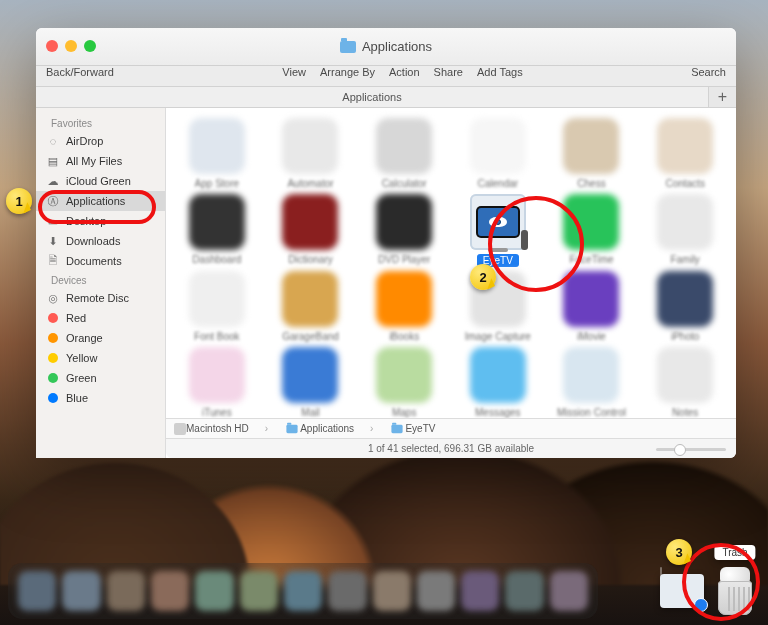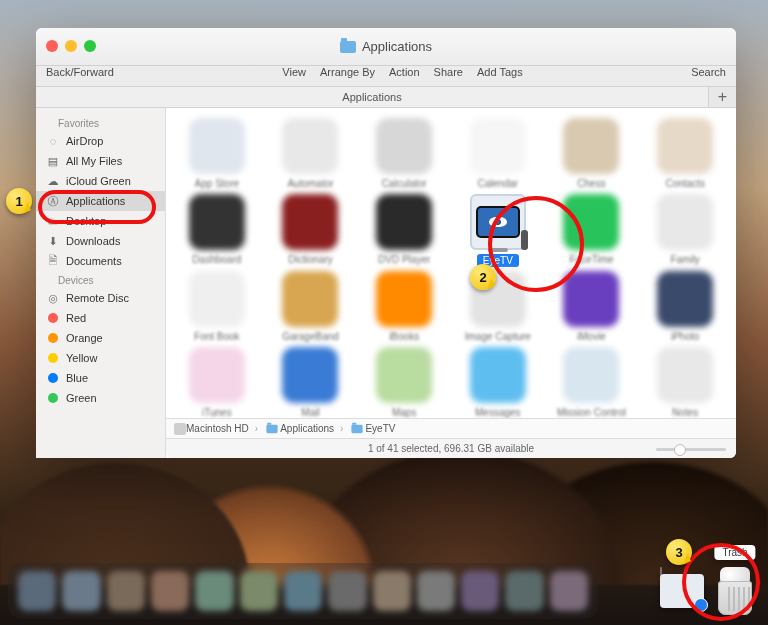--- a/index.html
+++ b/index.html
@@ -48,41 +48,41 @@
     display:flex; align-items:stretch;
   }
   .tab { flex:1; display:flex; align-items:center; justify-content:center; font-size:11px; color:#555; background:#efefef }
   .tab-add { width:28px; display:flex; align-items:center; justify-content:center; border-left:1px solid #d2d2d2; color:#666; }
 
   .body { flex:1; display:flex; min-height:0; }
   .sidebar {
     width:130px; background:#f3f1ef; border-right:1px solid #dcdcdc; padding:6px 0;
     font-size:11px; color:#333; overflow:hidden;
   }
-  .sb-head { padding:4px 22px 2px; color:#8a8a8a; font-size:10px; }
+  .sb-head { padding:4px 15px 2px; color:#8a8a8a; font-size:10px; }
   .sb-item { display:flex; align-items:center; gap:6px; padding:3px 10px; cursor:default; }
   .sb-item.sel { background:#d9d9d9; }
   .sb-ico { width:14px; height:14px; display:inline-flex; align-items:center; justify-content:center; color:#6a6a6a; }
   .tagdot{width:10px;height:10px;border-radius:50%}
 
   .content { flex:1; display:flex; flex-direction:column; min-width:0; }
   .icons { flex:1; padding:10px 6px 0; display:grid; grid-template-columns:repeat(6,1fr); gap:4px 4px; overflow:hidden; }
   .app { display:flex; flex-direction:column; align-items:center; justify-content:flex-start; }
   .app .tile { width:56px; height:56px; border-radius:12px; filter:blur(3px); }
   .app .lbl { margin-top:4px; font-size:10px; color:#6b6b6b; max-width:80px; text-align:center; white-space:nowrap; overflow:hidden; text-overflow:ellipsis; filter:blur(1.5px);}
   .app.sharp .lbl{filter:none;color:#fff;background:#1e7df0;border-radius:3px;padding:1px 6px}
 
   .eyetv-tile{width:56px;height:56px;background:#e8eef4;border-radius:6px;display:flex;align-items:center;justify-content:center;position:relative;box-shadow:inset 0 0 0 2px #c7d5e3}
   .eyetv-screen{width:40px;height:28px;background:#2f6db8;border-radius:3px;display:flex;align-items:center;justify-content:center;box-shadow:0 0 0 2px #111}
   .eye{width:18px;height:10px;background:#fff;border-radius:50%/60%;display:flex;align-items:center;justify-content:center}
   .pupil{width:6px;height:6px;border-radius:50%;background:#2f6db8;border:1px solid #083a72}
   .eyetv-stand{position:absolute;bottom:-2px;width:20px;height:4px;background:#999;border-radius:2px}
   .remote{position:absolute;right:-2px;bottom:0;width:7px;height:20px;background:#555;border-radius:3px}
 
-  .pathbar { height:20px; border-top:1px solid #dcdcdc; display:flex; align-items:center; gap:6px; padding:0 8px; font-size:10px; color:#555; background:#fafafa }
+  .pathbar { height:20px; border-top:1px solid #dcdcdc; display:flex; align-items:center; gap:16px; padding:0 8px; font-size:10px; color:#555; background:#fafafa }
   .chev{color:#aaa}
   .pathicon{display:inline-flex;align-items:center}
 
   .statusbar { height:20px; border-top:1px solid #dcdcdc; font-size:10px; color:#666; display:flex; align-items:center; justify-content:center; background:#f5f5f5; position:relative; border-radius:0 0 6px 6px }
   .zoom { position:absolute; right:10px; top:5px; width:70px; height:10px; }
   .ztrack{position:absolute;top:4px;left:0;right:0;height:3px;background:#d0d0d0;border-radius:2px}
   .zthumb{position:absolute;top:0;left:18px;width:12px;height:12px;background:#fff;border:1px solid #bbb;border-radius:50%}
 
   
   .dock-gap{position:absolute;bottom:20px;right:100px;width:14px;height:42px;display:flex;align-items:center;justify-content:center}
@@ -208,29 +208,29 @@
           <span>Orange</span>
         </div>
         <div class="sb-item">
           <span class="sb-ico">
             <span class="tagdot" style="background: rgb(255, 204, 0);"></span>
           </span>
           <span>Yellow</span>
         </div>
         <div class="sb-item">
           <span class="sb-ico">
+            <span class="tagdot" style="background: rgb(52, 199, 89);"></span>
+          </span>
+          <span>Green</span>
+        </div>
+        <div class="sb-item">
+          <span class="sb-ico">
             <span class="tagdot" style="background: rgb(0, 122, 255);"></span>
           </span>
           <span>Blue</span>
-        </div>
-        <div class="sb-item">
-          <span class="sb-ico">
-            <span class="tagdot" style="background: rgb(52, 199, 89);"></span>
-          </span>
-          <span>Green</span>
         </div>
       </div>
     <div class="content">
       <div class="icons" id="icon-grid">
           <div class="app">
             <div class="tile" style="background: rgb(223, 230, 238);"></div>
             <div class="lbl">App Store</div>
           </div>
           <div class="app">
             <div class="tile" style="background: rgb(232, 232, 232);"></div>

